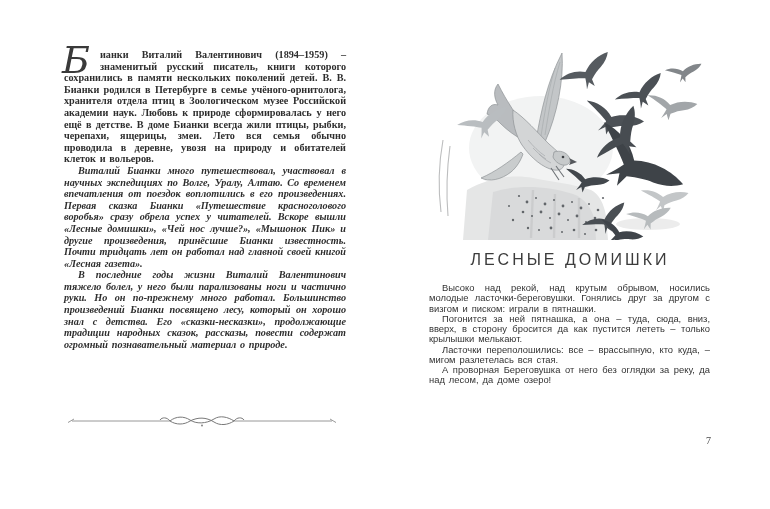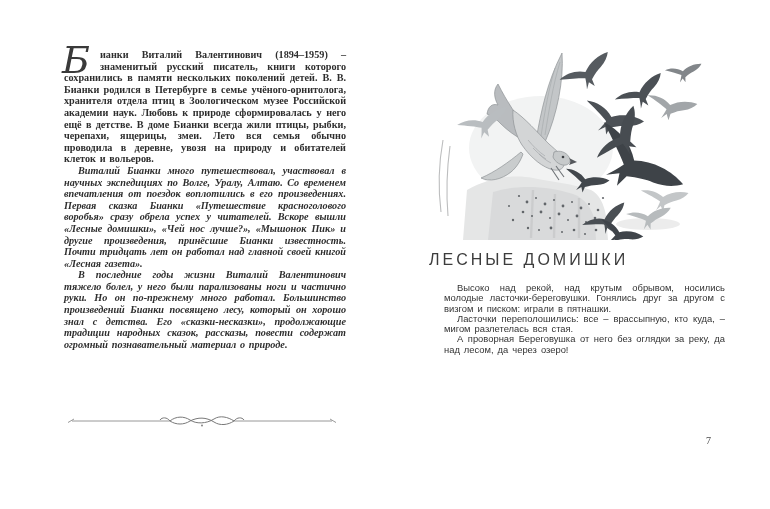--- a/index.html
+++ b/index.html
@@ -34,28 +34,29 @@
     color: #3a3a3a;
     margin: -2px 4px 0 -2px;
     overflow: visible;
   }
   .divider { position: absolute; left: 66px; top: 414px; width: 272px; height: 14px; }
 
   
   .illustration { position: absolute; left: 433px; top: 40px; width: 312px; height: 200px; }
   .story-title {
     position: absolute; left: 429px; top: 251px; width: 282px; margin: 0;
+    text-align: center;
     font-family: "Liberation Sans", sans-serif;
     font-weight: normal;
     font-size: 16px; letter-spacing: 3px;
     color: #3c3c3c;
     white-space: nowrap;
   }
   .story {
-    position: absolute; left: 444px; top: 283px; width: 281px;
+    position: absolute; left: 429px; top: 283px; width: 281px;
     font-family: "Liberation Sans", sans-serif;
     font-size: 9.4px; line-height: 10.25px;
     color: #333333;
     text-align: justify;
     word-spacing: 1.4px;
     hyphens: auto;
   }
   .story p { margin: 0; text-indent: 13px; }
   .page-number {
     position: absolute; left: 429px; top: 435px; width: 282px;
@@ -178,20 +179,21 @@
         <use href="#sw" transform="translate(186 193) rotate(22) scale(0.85)" fill="#3f444a"></use>
         <use href="#sw" transform="translate(230 158) rotate(3) scale(0.9)" fill="#c3c6c8"></use>
         <use href="#sw" transform="translate(215 177) rotate(-8) scale(0.85)" fill="#b7bbbd"></use>
       </svg>
     </div>
 
     <h1 class="story-title">ЛЕСНЫЕ ДОМИШКИ</h1>
 
     <div class="story">
       <p>Высоко над рекой, над крутым обрывом, носились молодые ласточки-береговушки. Гонялись друг за другом с визгом и писком: играли в пятнашки.</p>
+      <p>Погонится за ней пятнашка, а она – туда, сюда, вниз, вверх, в сторону бросится да как пустится лететь – только крылышки мелькают.</p>
       <p>Ласточки переполошились: все – врассыпную, кто куда, – мигом разлетелась вся стая.</p>
-      <p>А проворная Береговушка от него без оглядки за реку, да над лесом, да через озеро!</p>
+      <p>А проворная Береговушка от него без оглядки за реку, да над лесом, да доме озеро!</p>
     </div>
 
     <div class="page-number">7</div>
   </div>
 
 </div>
 
 </body></html>

